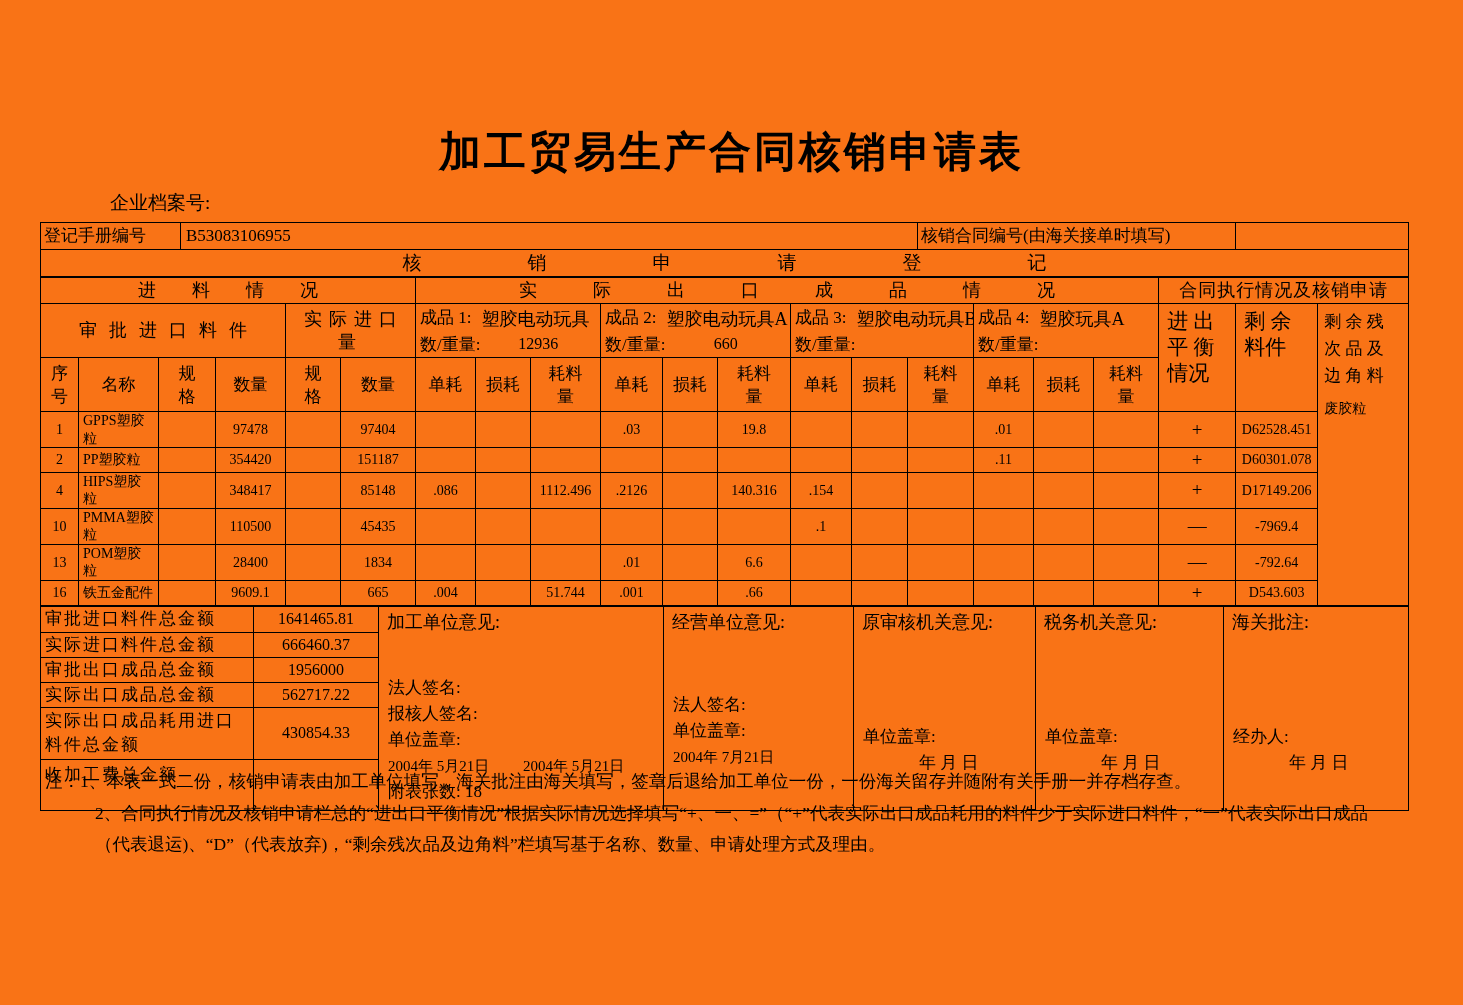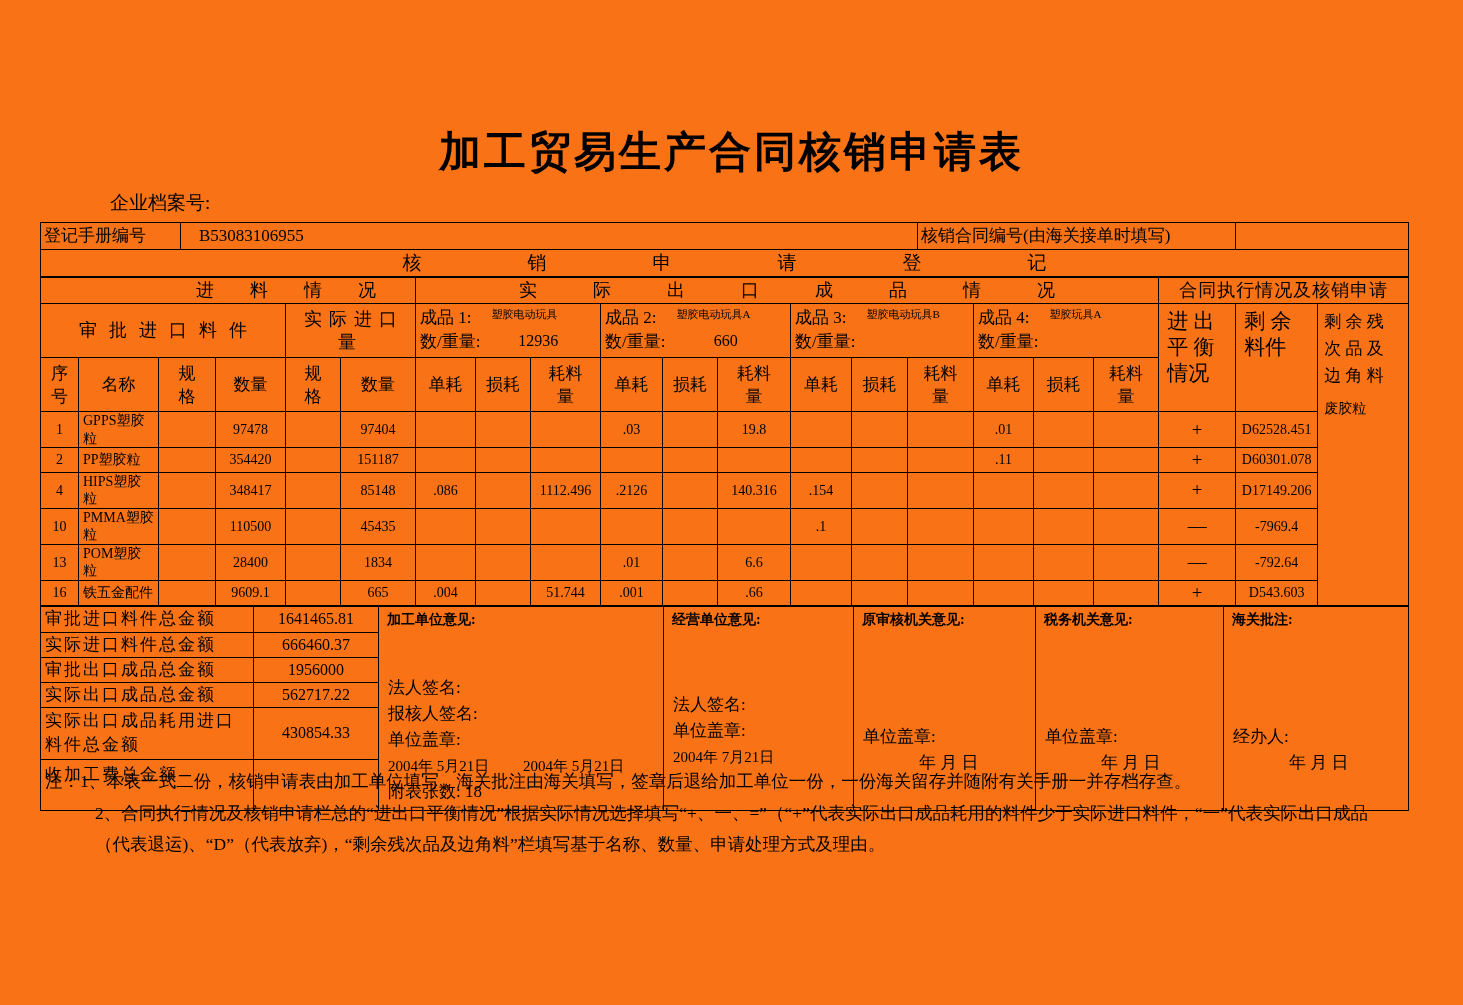--- a/index.html
+++ b/index.html
@@ -14,46 +14,46 @@
      font-size:17px;line-height:1.25;}
   
   .r1{height:27px;}
   .r2{height:27px;}
   .banner{letter-spacing:106px;text-indent:106px;text-align:center;font-size:19px;}
   
   .r3{height:26px;}
   .r4{height:54px;}
   .r5{height:54px;}
   .rd{height:24px;}
-  .sp-import{letter-spacing:36px;text-indent:36px;text-align:right;font-size:18px;}
+  .sp-import{letter-spacing:36px;text-indent:36px;text-align:center;font-size:18px;}
   .sp-export{letter-spacing:56px;text-indent:56px;text-align:center;font-size:18px;margin-top:40px;}
   .sp-exec{text-align:center;font-size:18px;letter-spacing:1px;}
   .sp-approved{letter-spacing:12px;text-indent:12px;text-align:center;font-size:18px;}
   .sp-actual{letter-spacing:7px;text-indent:7px;text-align:center;font-size:18px;}
   .hc{text-align:center;white-space:pre-line;line-height:23px;font-size:17px;}
   .pcell{vertical-align:top;padding:3px 4px 1px 4px;}
   .prow1{display:flex;align-items:flex-start;}
   .plabel{font-size:17px;white-space:nowrap;}
-  .pname{font-size:11px;margin-left:20px;margin-top:1px;white-space:nowrap;}
+  .pname{font-size:18px;margin-left:10px;margin-top:1px;white-space:nowrap;}
   .prow2{display:flex;margin-top:3px;}
   .qlabel{font-size:17px;white-space:nowrap;}
   .pqty{font-size:16px;flex:1;text-align:center;}
   .vertcell{white-space:pre-line;text-align:left;padding-left:8px;line-height:26px;font-size:21px;vertical-align:top;padding-top:4px;}
   .scrap{vertical-align:top;text-align:left;padding:4px 6px;}
   .scrap-label{white-space:pre-line;font-size:17px;line-height:27px;}
   .scrap-value{font-size:14px;margin-top:11px;}
   .dc{text-align:center;font-size:14px;}
   .name-cell{text-align:left;padding-left:4px;}
   .bal{font-size:19px;}
   .rem{font-size:14px;}
   
   .sl{font-size:17px;letter-spacing:2px;padding-left:4px;line-height:24px;}
   .sv{font-size:16px;text-align:center;}
   .op{vertical-align:top;position:relative;padding:4px 8px;}
-  .op-title{font-size:14px;font-weight:bold;}
+  .op-title{font-size:18px;}
   .op-group{position:absolute;left:9px;right:4px;font-size:17px;line-height:26px;white-space:nowrap;}
   .op-dates{font-size:15px;}
   .date2{margin-left:30px;}
   .ymd{text-indent:56px;}
   
   .notes{position:absolute;left:45px;top:766px;width:1400px;font-size:17.5px;line-height:31.5px;}
   .note-line{white-space:nowrap;}
   .note-indent{padding-left:50px;}
 </style>
 </head>
@@ -69,21 +69,21 @@
     <table>
       <colgroup>
           <col style="width:140px">
           <col style="width:737px">
           <col style="width:318px">
           <col style="width:173px">
         </colgroup>
       <tbody>
           <tr class="r1">
         <td>登记手册编号</td>
-        <td style="padding-left:18px;">B53083106955</td>
+        <td style="padding-left:5px;">B53083106955</td>
         <td>核销合同编号(由海关接单时填写)</td>
         <td></td>
       </tr>
       <tr class="r2">
         <td colspan="4" class="banner">核销申请登记</td>
       </tr>
     </tbody>
       </table>
 
     <table>

